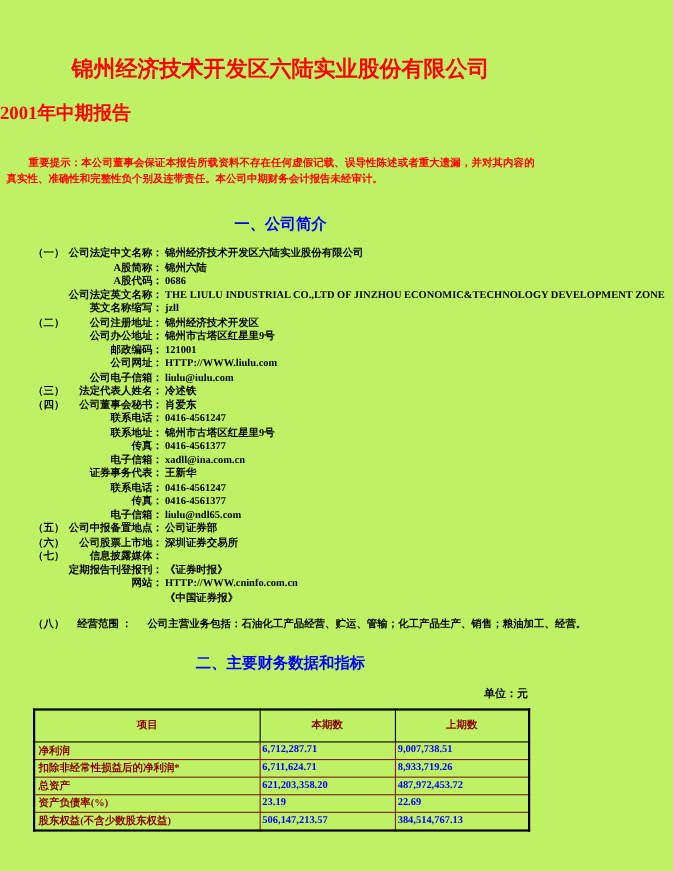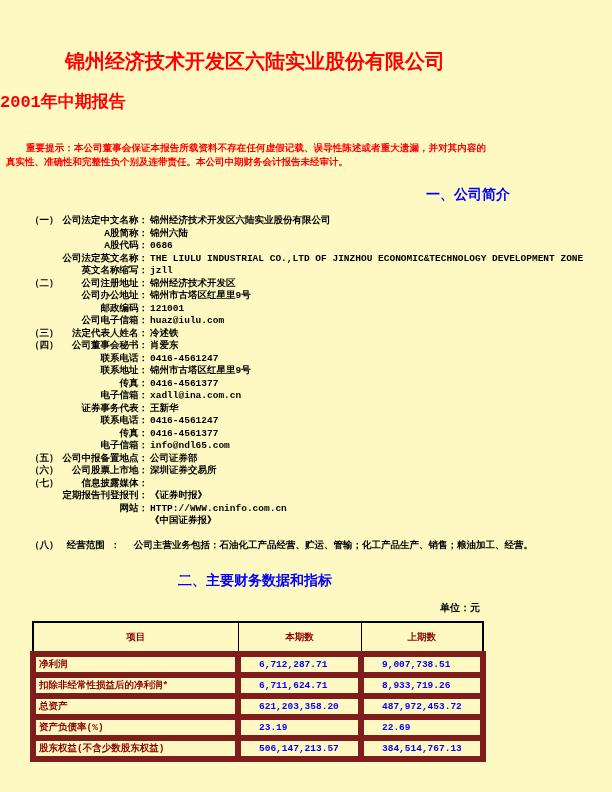--- a/index.html
+++ b/index.html
@@ -1,38 +1,38 @@
 <!DOCTYPE html>
 <html><head>
 <meta charset="utf-8">
 <style>
   html,body { margin:0; padding:0; background:#888; }
   .page {
-    width:612px; height:792px; background:#fef9c3; margin:0 auto;
-    font-family:Liberation Mono, monospace; position:relative; overflow:hidden;
+    width:612px; height:792px; background:#bef264; margin:0 auto;
+    font-family:Liberation Serif, serif; position:relative; overflow:hidden;
     box-sizing:border-box; padding-top:50px;
   }
   .content { width:510px; }
   .doc-title {
     text-align:center; color:#ff0000; font-weight:bold; font-size:20px;
     line-height:26px; white-space:nowrap;
   }
   .doc-subtitle {
     text-align:left; color:#ff0000; font-weight:bold; font-size:17px;
     margin-top:16px; line-height:22px;
   }
   .notice {
     margin:28px 0 0 6px; width:480px; color:#ff0000; font-weight:bold;
     font-size:9.5px; line-height:14px; text-align:justify; text-indent:20px;
   }
   .sec-heading {
     text-align:center; color:#0000ff; font-weight:bold; font-size:14px;
     line-height:18px;
   }
-  .sec-heading.first { margin-top:16px;text-align:right; }
+  .sec-heading.first { margin-top:26px; }
   .sec-heading.second { margin-top:20px; }
   .info-list { margin-top:11px; font-size:9.5px; font-weight:bold; color:#000; }
   .info-row { display:flex; line-height:12.5px; white-space:nowrap; position:relative; }
   .info-label { flex:0 0 148px; width:148px; text-align:right; position:relative; }
   .info-num { position:absolute; left:30px; top:0; text-align:left; }
   .info-value { margin-left:2px; }
   .scope-row { margin-top:12px; display:flex; line-height:12.5px; white-space:nowrap; position:relative;
     font-size:9.5px; font-weight:bold; color:#000; }
   .scope-label { flex:0 0 120px; width:120px; text-align:right; position:relative; }
   .scope-value { margin-left:14px; }
@@ -45,21 +45,21 @@
     border:2px solid #000; font-size:9.5px; font-weight:bold;
     table-layout:fixed;
   }
   table.fin col.c1 { width:205px; }
   table.fin col.c2 { width:123px; }
   table.fin col.c3 { width:122px; }
   table.fin th {
     border:1px solid #000; color:#8b0000; text-align:center; height:20px;
     font-weight:bold; padding:4px;
   }
-  table.fin td { border:6px solid #7f1d1d; height:15px; padding:0 18px; overflow:hidden; white-space:nowrap; }
+  table.fin td { border:1px solid #7f1d1d; height:15px; padding:0 2px; overflow:hidden; white-space:nowrap; }
   table.fin td.item { color:#8b0000; text-align:left; padding-left:3px; }
   table.fin td.num  { color:#0000ff; padding-right:10px; }
 </style>
 </head>
 <body>
 
 <div class="page">
   <div class="content">
 
     <div class="doc-title">锦州经济技术开发区六陆实业股份有限公司</div>
@@ -95,22 +95,26 @@
       </div>
       <div class="info-row">
         <div class="info-label"><span class="info-num"></span><span>公司办公地址：</span></div>
         <div class="info-value">锦州市古塔区红星里9号</div>
       </div>
       <div class="info-row">
         <div class="info-label"><span class="info-num"></span><span>邮政编码：</span></div>
         <div class="info-value">121001</div>
       </div>
       <div class="info-row">
+        <div class="info-label"><span class="info-num"></span><span>公司网址：</span></div>
+        <div class="info-value">HTTP://WWW.liulu.com</div>
+      </div>
+      <div class="info-row">
         <div class="info-label"><span class="info-num"></span><span>公司电子信箱：</span></div>
-        <div class="info-value">huaz@iulu.com</div>
+        <div class="info-value">liulu@iulu.com</div>
       </div>
       <div class="info-row">
         <div class="info-label"><span class="info-num">（三）</span><span>法定代表人姓名：</span></div>
         <div class="info-value">冷述铁</div>
       </div>
       <div class="info-row">
         <div class="info-label"><span class="info-num">（四）</span><span>公司董事会秘书：</span></div>
         <div class="info-value">肖爱东</div>
       </div>
       <div class="info-row">
@@ -136,21 +140,21 @@
       <div class="info-row">
         <div class="info-label"><span class="info-num"></span><span>联系电话：</span></div>
         <div class="info-value">0416-4561247</div>
       </div>
       <div class="info-row">
         <div class="info-label"><span class="info-num"></span><span>传真：</span></div>
         <div class="info-value">0416-4561377</div>
       </div>
       <div class="info-row">
         <div class="info-label"><span class="info-num"></span><span>电子信箱：</span></div>
-        <div class="info-value">info@ndl65.com</div>
+        <div class="info-value">liulu@ndl65.com</div>
       </div>
       <div class="info-row">
         <div class="info-label"><span class="info-num">（五）</span><span>公司中报备置地点：</span></div>
         <div class="info-value">公司证券部</div>
       </div>
       <div class="info-row">
         <div class="info-label"><span class="info-num">（六）</span><span>公司股票上市地：</span></div>
         <div class="info-value">深圳证券交易所</div>
       </div>
       <div class="info-row">

